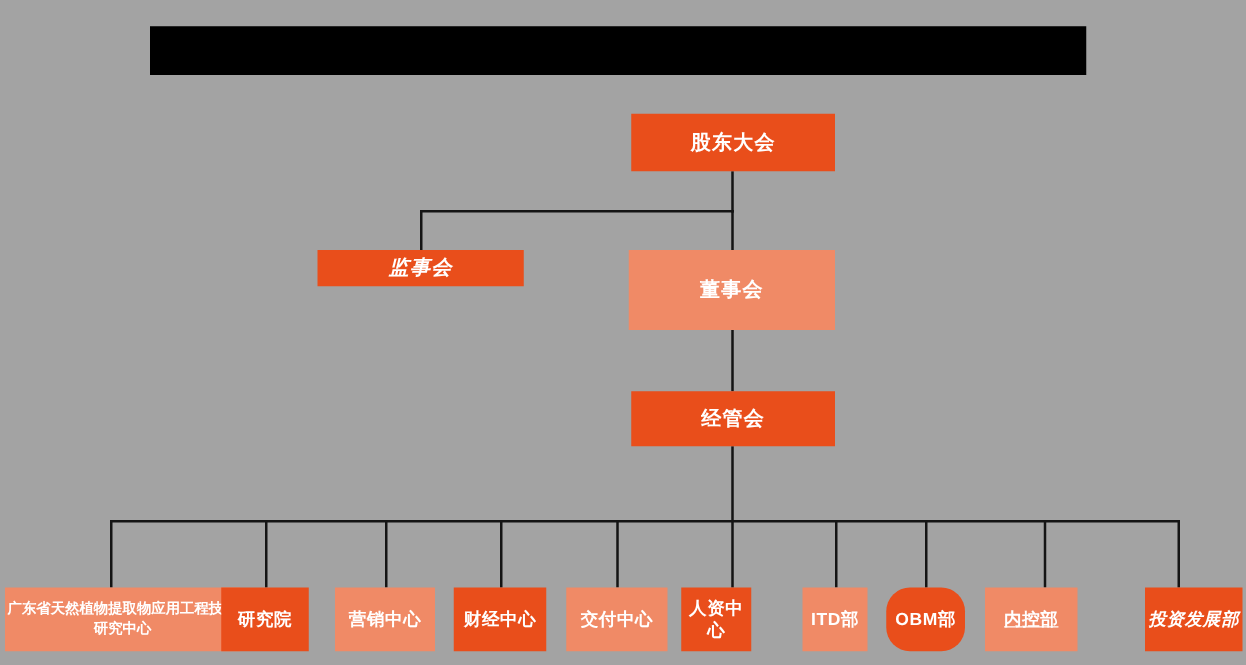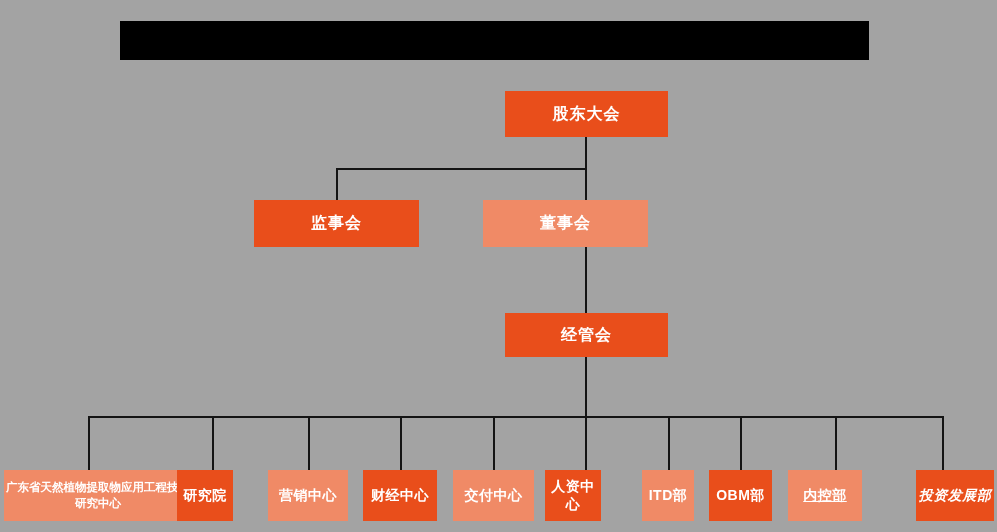--- a/index.html
+++ b/index.html
@@ -27,38 +27,38 @@
     font-weight: bold;
     font-size: 16px;
     letter-spacing: 1px;
     box-sizing: border-box;
   }
   .node[data-variant="dark"]  { background: #E94E1B; }
   .node[data-variant="light"] { background: #F08A66; }
 
   
   .n-shareholders { left: 505px; top: 91px;  width: 163px; height: 46px; }
-  .n-supervisors  { left: 254px; top: 200px; width: 165px; height: 47px; }
-  .n-directors    { left: 483px; top: 200px; width: 165px; height: 47px; }
+  .n-supervisors  { left: 254px; top: 200px; width: 165px; height: 29px; font-style: italic; }
+  .n-directors    { left: 503px; top: 200px; width: 165px; height: 64px; }
   .n-management   { left: 505px; top: 313px; width: 163px; height: 44px; }
 
   .dept {
     top: 470px;
     height: 51px;
     font-size: 14px;
     letter-spacing: 0.5px;
   }
   .d0 { left: 4px;   width: 188px; font-size: 11.5px; letter-spacing: 0; line-height: 1.35; font-weight: bold; }
-  .d1 { left: 177px; width: 56px; }
+  .d1 { left: 177px; width: 70px; }
   .d2 { left: 268px; width: 80px; }
   .d3 { left: 363px; width: 74px; }
   .d4 { left: 453px; width: 81px; }
   .d5 { left: 545px; width: 56px; }
   .d6 { left: 642px; width: 52px; }
-  .d7 { left: 709px; width: 63px; }
+  .d7 { left: 709px; width: 63px; border-radius: 19px; }
   .d8 { left: 788px; width: 74px; text-decoration: underline; }
   .d9 { left: 916px; width: 78px; font-style: italic; }
 
   
   .line { position: absolute; background: #141414; }
   .v { width: 2px; }
   .h { height: 2px; }
 
   .l-sh-down   { left: 585px; top: 137px; height: 33px; }  
   .l-h1        { left: 336px; top: 168px; width: 251px; }  

